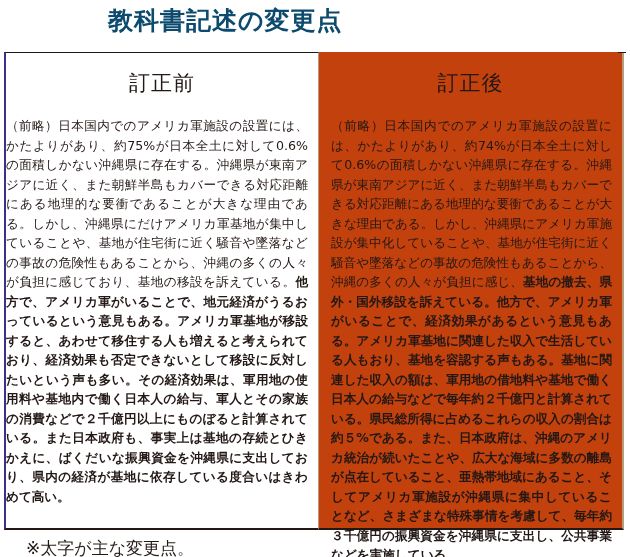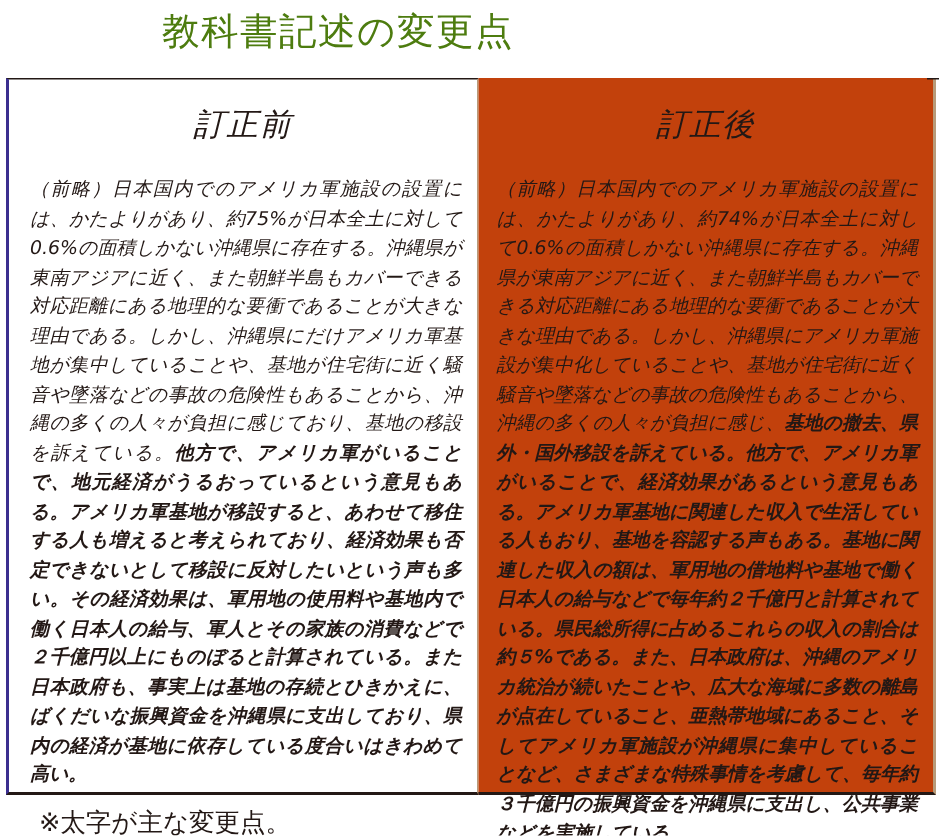--- a/index.html
+++ b/index.html
@@ -1,33 +1,33 @@
 <!DOCTYPE html>
 <html><head>
   <meta charset="utf-8">
   <style>
     html, body { margin: 0; padding: 0; background: #ffffff; }
     body { width: 630px; height: 557px; position: relative; overflow: hidden;
            font-family: "DejaVu Sans", sans-serif; color: #231815; }
-    .title { position: absolute; left: 108px; top: 4px; font-size: 25px; font-weight: normal;
-             letter-spacing: 1px; color: #4d7c0f; }
-    .table-wrap { position: absolute; left: 4px; top: 52px; width: 620px; height: 478px; font-style: italic; }
+    .title { position: absolute; left: 108px; top: 4px; font-size: 25px; font-weight: bold;
+             letter-spacing: 1px; color: #0c4a6e; }
+    .table-wrap { position: absolute; left: 4px; top: 52px; width: 620px; height: 478px; }
     .col { position: absolute; top: 0; height: 478px; box-sizing: border-box; }
     .col-before { left: 0; width: 315px; background: #ffffff;
                   border-left: 2px solid #3b2f8f; border-top: 1px solid #231815;
                   border-bottom: 2px solid #231815; border-right: 1px solid #b89b7a; }
     .col-after { left: 315px; width: 305px; background: #c2410c;
                  border-right: 2px solid #b89b7a; border-top: 0;
                  border-bottom: 2px solid #231815; }
     .col-after::before { content: ""; position: absolute; right: -4px; top: 0; width: 8px; border-top: 1px solid #231815; }
     .col-head { text-align: center; font-family: "DejaVu Serif", serif; font-size: 21px;
                 height: 56px; line-height: 56px; letter-spacing: 1px; }
     .col-before .col-head { margin-top: 2px; }
     .col-after .col-head { margin-top: 3px; }
-    .col-body { font-size: 12.6px; line-height: 19.5px; padding: 5px 10px 0 14px; text-align: justify;
+    .col-body { font-size: 12.6px; line-height: 19.5px; padding: 5px 10px 0 0; text-align: justify;
                 word-break: break-all; }
     .col-after .col-body { padding: 5px 10px 0 12px; }
     .col-body b { font-weight: bold; }
     .footnote { position: absolute; left: 26px; top: 537px; font-size: 17px; color: #231815; }
   </style>
 </head>
 <body>
 
 <div class="title">教科書記述の変更点</div>
 

